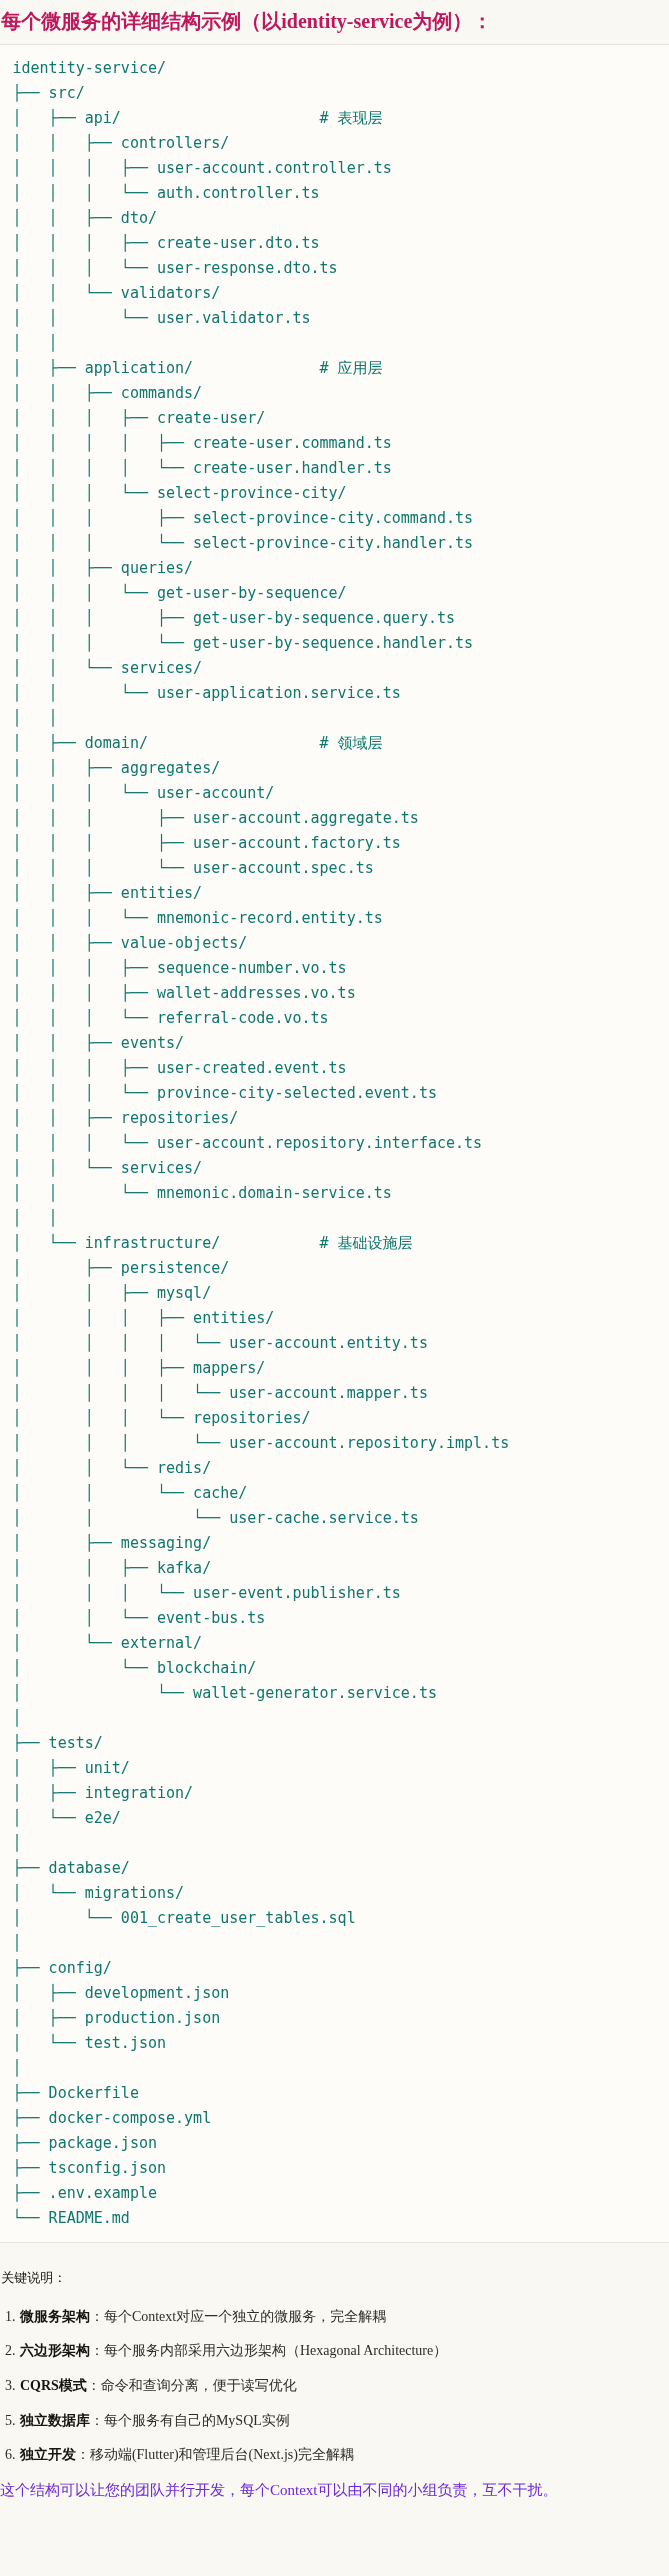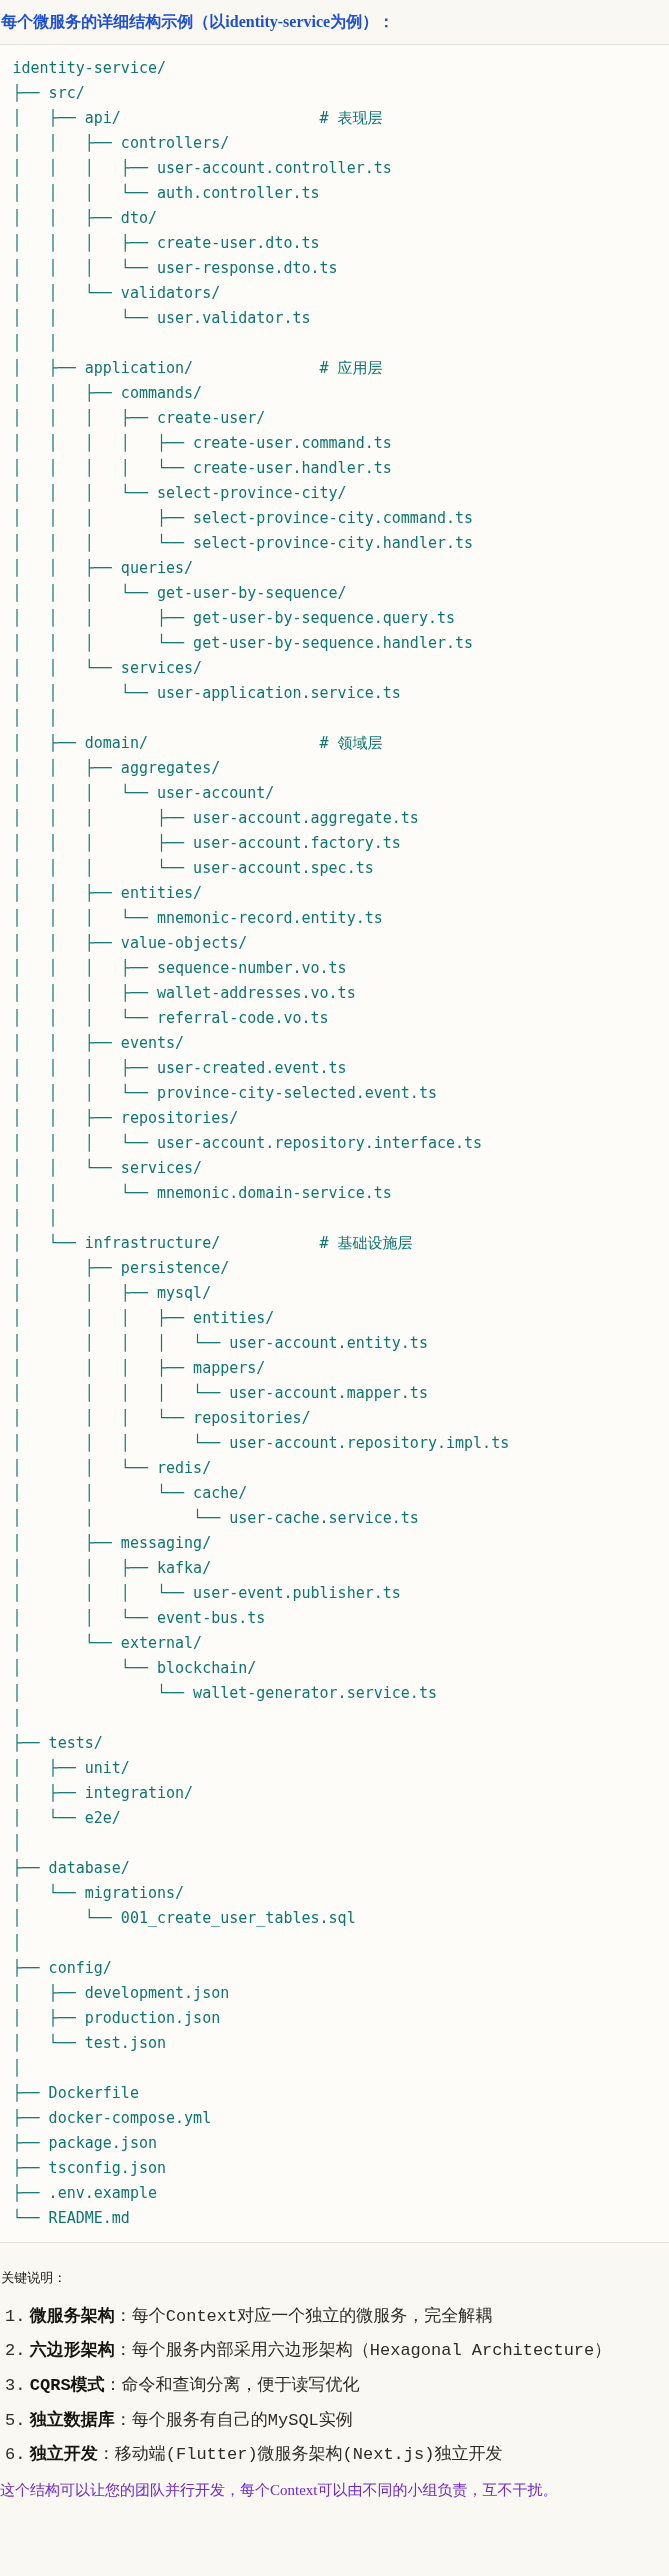--- a/index.html
+++ b/index.html
@@ -8,24 +8,24 @@
     background: #FAF8F2;
     width: 669px;
   }
   body {
     padding-bottom: 44px;
     font-family: "Liberation Serif", serif;
     color: #2E2C27;
   }
   .page-title {
     font-family: "Liberation Serif", serif;
-    font-size: 16px;
+    font-size: 20px;
     line-height: 27.5px;
     font-weight: 700;
-    color: #1d4ed8;
+    color: #be185d;
     margin: 7.5px 2.5px 8.8px 1.3px;
   }
   .code-block {
     background: #FDFCF8;
     border-top: 0.6px solid #E6E3DA;
     border-bottom: 0.6px solid #E6E3DA;
   }
   .code-block pre {
     margin: 0;
     padding: 11.3px 6.3px 11.3px 12.5px;
@@ -43,25 +43,24 @@
     font-weight: 400;
     color: #161512;
     margin: 21px 0 0 1.3px;
   }
   ol.notes-list {
     list-style: none;
     margin: 15px 0 0 0;
     padding: 0 0 0 5px;
   }
   ol.notes-list li {
-    font-size: 17px;
+    font-size: 14px;
     line-height: 19px;
     margin-bottom: 15.6px;
     color: #2E2C27;
-    font-family: Liberation Mono, monospace;
   }
   .note-number {
     margin-right: 4.4px;
   }
   .note-label {
     font-weight: 700;
     color: #161512;
   }
   .closing-paragraph {
     font-size: 15px;
@@ -165,17 +164,17 @@
 └── README.md</pre>
 </div>
 
 <h2 class="notes-heading">关键说明：</h2>
 
 <ol class="notes-list">
   <li><span class="note-number">1.</span><strong class="note-label">微服务架构</strong><span>：每个Context对应一个独立的微服务，完全解耦</span></li>
   <li><span class="note-number">2.</span><strong class="note-label">六边形架构</strong><span>：每个服务内部采用六边形架构（Hexagonal Architecture）</span></li>
   <li><span class="note-number">3.</span><strong class="note-label">CQRS模式</strong><span>：命令和查询分离，便于读写优化</span></li>
   <li><span class="note-number">5.</span><strong class="note-label">独立数据库</strong><span>：每个服务有自己的MySQL实例</span></li>
-  <li><span class="note-number">6.</span><strong class="note-label">独立开发</strong><span>：移动端(Flutter)微服务架构(Next.js)独立开发</span></li>
+  <li><span class="note-number">6.</span><strong class="note-label">独立开发</strong><span>：移动端(Flutter)和管理后台(Next.js)完全解耦</span></li>
 </ol>
 
 <p class="closing-paragraph">这个结构可以让您的团队并行开发，每个Context可以由不同的小组负责，互不干扰。</p>
 
 
 </body></html>

